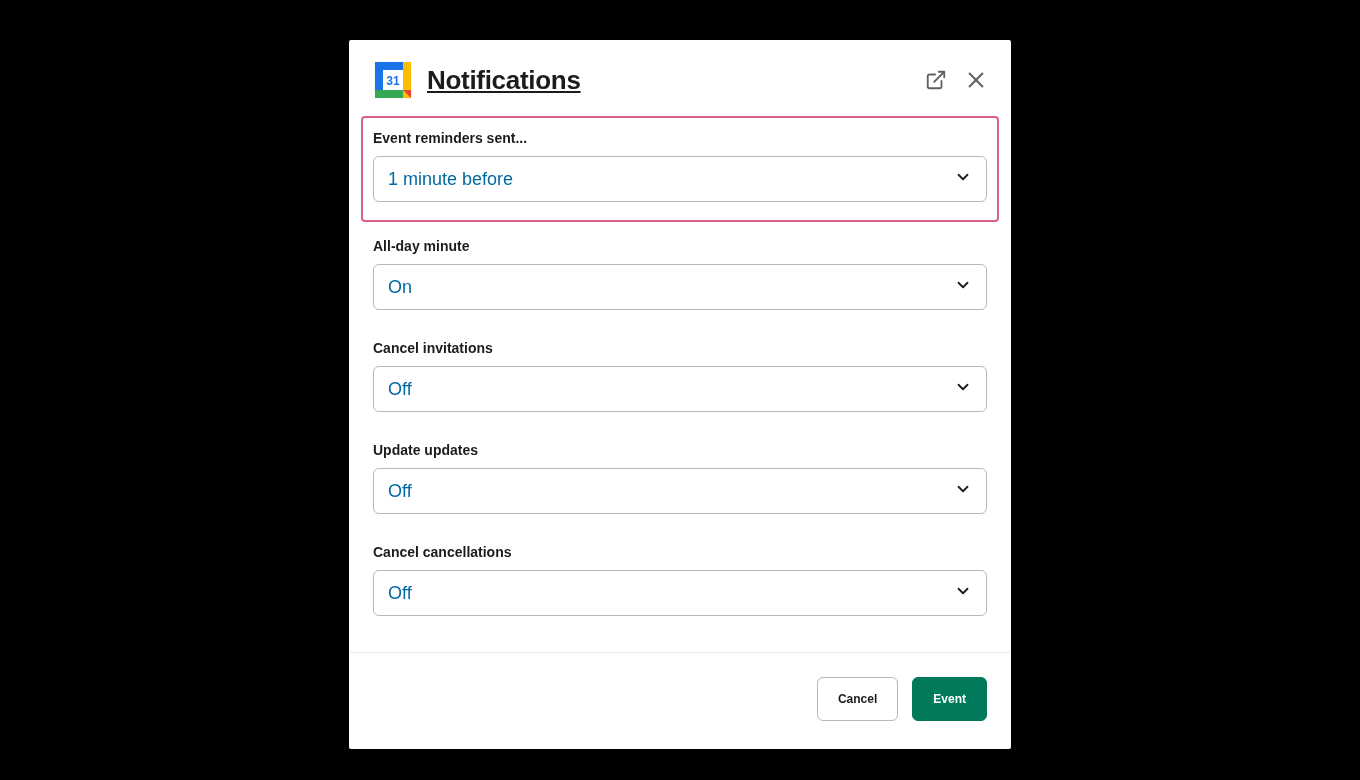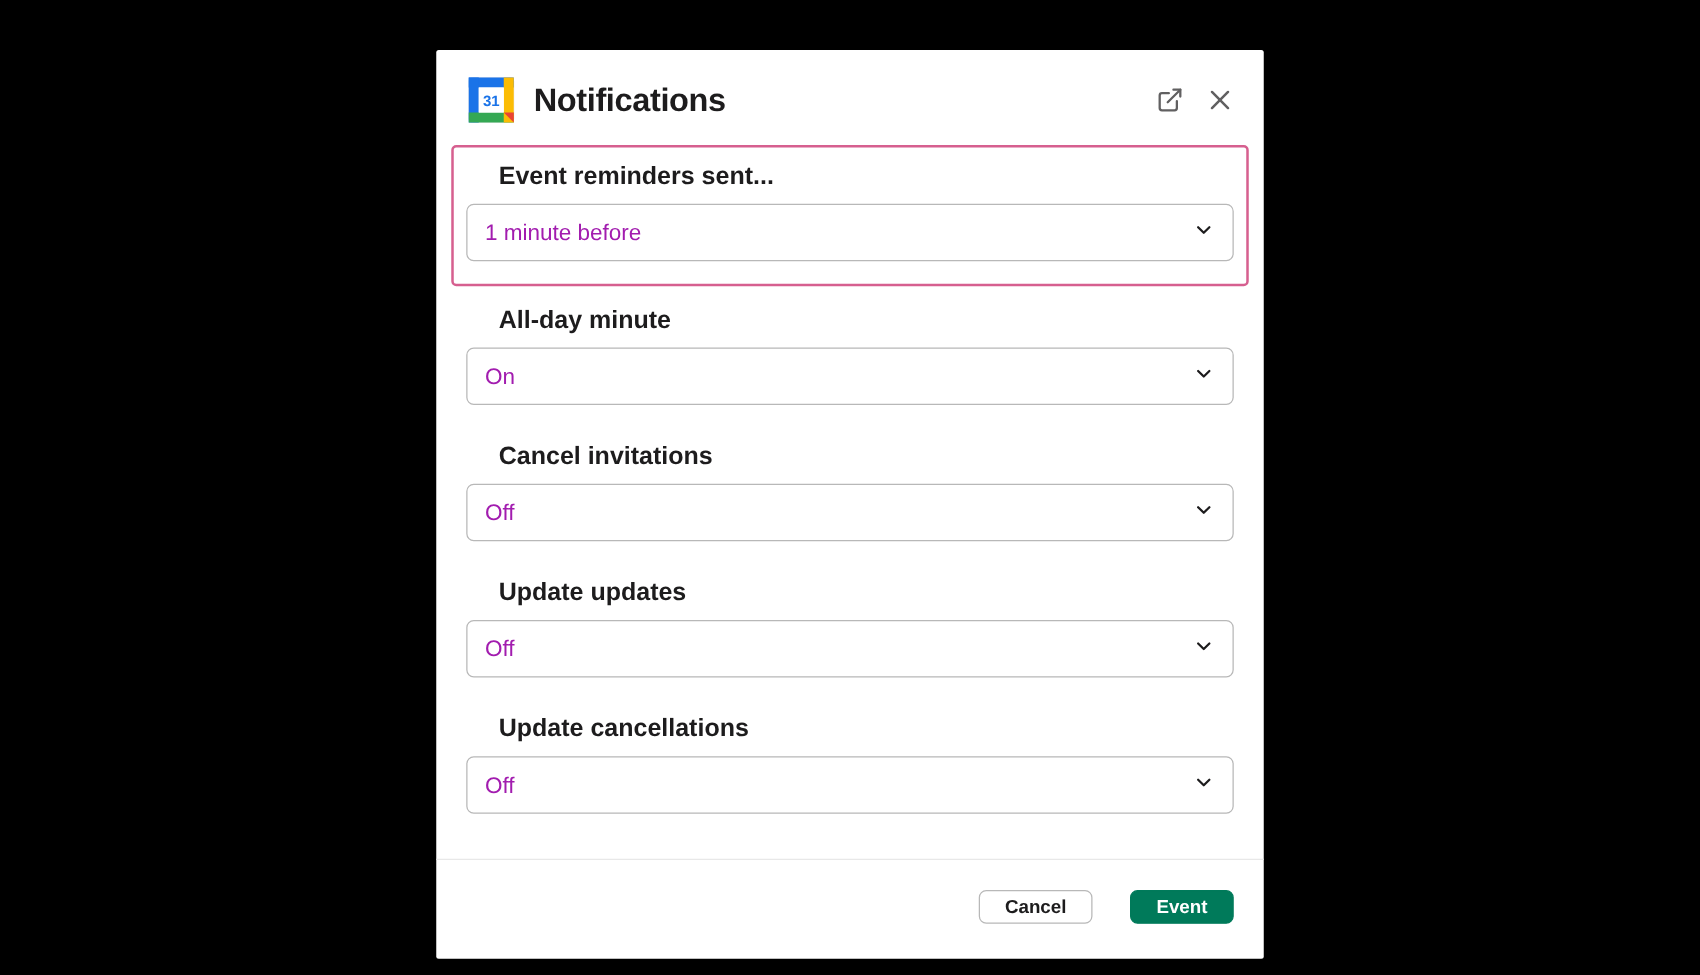--- a/index.html
+++ b/index.html
@@ -34,20 +34,21 @@
     margin-right: 14px;
     display: flex;
     align-items: center;
     justify-content: center;
   }
   .dialog-title {
     font-size: 26px;
     font-weight: 800;
     flex: 1;
     letter-spacing: -0.3px;
+    text-decoration: underline;
   }
   .header-actions {
     display: flex;
     gap: 18px;
     align-items: center;
     color: #616061;
   }
   .icon-btn {
     cursor: pointer;
     display: flex;
@@ -59,60 +60,58 @@
     padding: 6px 10px 14px 10px;
     border: 2px solid transparent;
     border-radius: 4px;
   }
   .field-wrap.highlighted {
     border-color: #d65f8f;
     padding-bottom: 18px;
     margin-bottom: 2px;
   }
   .field-label {
-    font-size: 20px;
+    font-size: 14px;
     font-weight: 700;
     margin-bottom: 10px;
     padding-top: 6px;
-    margin-left: 26px;
   }
   .select {
     width: 100%;
     height: 46px;
     border: 1px solid #b8b8b8;
     border-radius: 6px;
     background: #fff;
     display: flex;
     align-items: center;
     justify-content: space-between;
     padding: 0 14px;
     font-size: 18px;
-    color: #a21caf;
+    color: #0369a1;
     cursor: pointer;
   }
   .select .chevron {
     color: #1d1c1d;
   }
   .dialog-footer {
     border-top: 1px solid #e8e8e8;
     padding: 24px 24px 28px 24px;
     display: flex;
     justify-content: flex-end;
     gap: 14px;
   }
   .btn {
-    height: 27px;
+    height: 44px;
     padding: 0 20px;
     border-radius: 6px;
-    font-size: 15px;
+    font-size: 12px;
     font-weight: 700;
     display: flex;
     align-items: center;
     cursor: pointer;
-    margin-left: 16px;
   }
   .btn-secondary {
     background: #fff;
     border: 1px solid #b8b8b8;
     color: #1d1c1d;
   }
   .btn-primary {
     background: #007a5a;
     border: 1px solid #007a5a;
     color: #fff;
@@ -198,21 +197,21 @@
         <span>Off</span>
         <span class="chevron">
           <svg width="18" height="18" viewBox="0 0 24 24" fill="none" stroke="currentColor" stroke-width="2.4" stroke-linecap="round" stroke-linejoin="round">
               <polyline points="6 9 12 15 18 9"></polyline>
             </svg>
         </span>
       </div>
     </div>
 
     <div class="field-wrap">
-      <div class="field-label">Update cancellations</div>
+      <div class="field-label">Cancel cancellations</div>
       <div class="select">
         <span>Off</span>
         <span class="chevron">
           <svg width="18" height="18" viewBox="0 0 24 24" fill="none" stroke="currentColor" stroke-width="2.4" stroke-linecap="round" stroke-linejoin="round">
               <polyline points="6 9 12 15 18 9"></polyline>
             </svg>
         </span>
       </div>
     </div>
 

